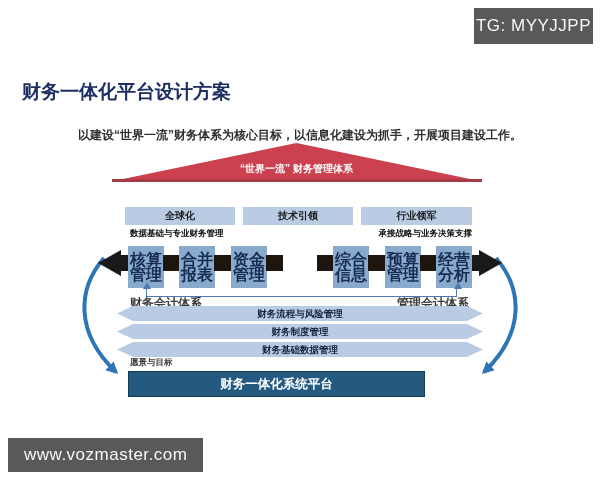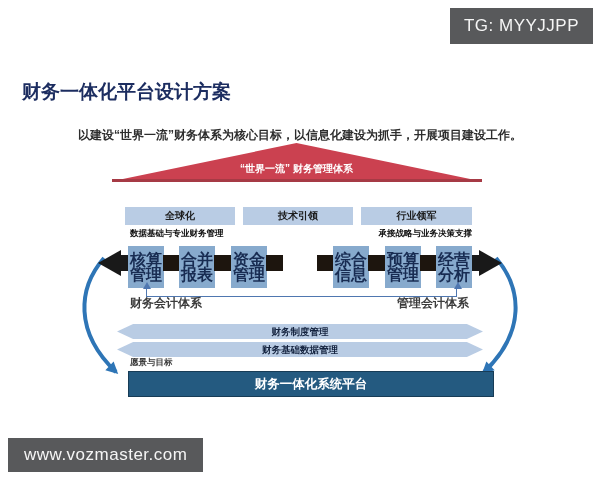--- a/index.html
+++ b/index.html
@@ -1,20 +1,20 @@
 <!DOCTYPE html>
 <html><head>
 <meta charset="utf-8">
 <style>
   html,body{margin:0;padding:0;background:#fff;}
   .slide{position:relative;width:600px;height:480px;background:#ffffff;overflow:hidden;
          font-family:"Liberation Sans",sans-serif;}
 
   .badge{position:absolute;background:#58595b;color:#f5f5f5;font-size:17px;letter-spacing:.5px;}
-  .tg{top:8px;right:7px;padding:8px 14px;}
+  .tg{top:8px;right:7px;padding:8px 2px;}
   .voz{top:438px;left:8px;padding:7px 16px;}
 
   .title{position:absolute;left:22px;top:80px;margin:0;font-size:19px;font-weight:bold;color:#1c2d60;line-height:24px;}
   .subtitle{position:absolute;left:0;right:0;top:127px;margin:0;text-align:center;
             font-size:12px;font-weight:bold;color:#2d2d2d;}
 
   .curves{position:absolute;left:0;top:0;width:600px;height:480px;pointer-events:none;}
 
   .roof{position:absolute;left:118px;top:143px;width:357px;height:37px;background:#cb4150;
         clip-path:polygon(50% 0,100% 100%,0 100%);
@@ -54,21 +54,21 @@
   .syslabel{position:absolute;top:295px;font-size:12px;font-weight:bold;color:#3c3c3c;}
   .sys-left{left:130px}.sys-right{right:131px}
 
   .hbar{position:absolute;left:117px;width:366px;height:15px;background:#b9cce4;
         clip-path:polygon(0% 50%,4.4% 0%,95.6% 0%,100% 50%,95.6% 100%,4.4% 100%);
         text-align:center;line-height:15px;font-size:9.5px;font-weight:bold;color:#14233f;}
   .hb1{top:306px}.hb2{top:324px}.hb3{top:342px}
 
   .toolslabel{position:absolute;left:130px;top:357px;font-size:8.5px;font-weight:bold;color:#3c3c3c;}
 
-  .platform{position:absolute;left:128px;top:371px;width:366px;height:26px;background:#245a80;
+  .platform{position:absolute;left:128px;top:371px;width:297px;height:26px;background:#245a80;
             border:1px solid #173c56;box-sizing:border-box;color:#ffffff;font-weight:bold;
             font-size:12.5px;text-align:center;line-height:24px;}
 </style>
 </head>
 <body>
 
 <div class="slide">
 
   <div class="badge tg">TG: MYYJJPP</div>
 
@@ -122,20 +122,21 @@
   <div class="module m7">经营
 分析</div>
 
   <div class="uconn"></div>
   <span class="uarrow ua-left"></span>
   <span class="uarrow ua-right"></span>
 
   <div class="syslabel sys-left">财务会计体系</div>
   <div class="syslabel sys-right">管理会计体系</div>
 
+  <div class="hbar hb1">财务流程与风险管理</div>
   <div class="hbar hb2">财务制度管理</div>
   <div class="hbar hb3">财务基础数据管理</div>
 
   <div class="toolslabel">愿景与目标</div>
 
   <div class="platform">财务一体化系统平台</div>
 
   <div class="badge voz">www.vozmaster.com</div>
 
 </div>

